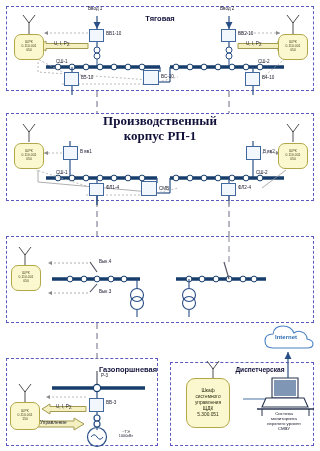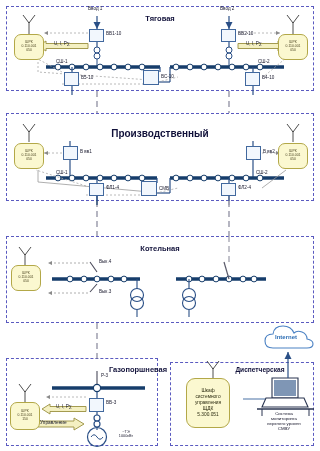--- a/index.html
+++ b/index.html
@@ -290,22 +290,23 @@
   <div class="box" style="left:143px;top:70px;width:16px;height:15px;"></div>
   <div class="lbl" style="left:161px;top:74px;font-size:4.6px;">ВС-10</div>
 
   <div class="rtu" style="left:14px;top:34px;width:30px;height:26px;font-size:3.4px;white-space:pre-line;">ШРК
 0.110.001
 050</div>
   <div class="rtu" style="left:278px;top:34px;width:30px;height:26px;font-size:3.4px;white-space:pre-line;">ШРК
 0.110.001
 050</div>
 
-  <div class="ttl" style="left:102px;top:128px;width:116px;font-size:10px;">
+  <div class="ttl" style="left:102px;top:113px;width:116px;font-size:13px;font-family:Liberation Serif, serif;">
     <div>Производственный</div>
+    <div>корпус РП-1</div>
   </div>
   <div class="box" style="left:63px;top:146px;width:15px;height:14px;"></div>
   <div class="lbl" style="left:80px;top:149px;font-size:4.6px;">В вв1</div>
   <div class="box" style="left:246px;top:146px;width:15px;height:14px;"></div>
   <div class="lbl" style="left:263px;top:149px;font-size:4.6px;">В вв2</div>
 
   <div class="lbl" style="left:56px;top:170px;font-size:4.6px;">СШ-1</div>
   <div class="lbl" style="left:256px;top:170px;font-size:4.6px;">СШ-2</div>
 
   <div class="box" style="left:89px;top:183px;width:15px;height:13px;"></div>
@@ -316,29 +317,28 @@
   <div class="lbl" style="left:159px;top:186px;font-size:4.6px;">СМВ</div>
 
   <div class="rtu" style="left:14px;top:143px;width:30px;height:26px;font-size:3.4px;white-space:pre-line;">ШРК
 0.110.001
 050</div>
   <div class="rtu" style="left:278px;top:143px;width:30px;height:26px;font-size:3.4px;white-space:pre-line;">ШРК
 0.110.001
 050</div>
 
   <div class="ttl" style="left:118px;top:245px;width:84px;font-size:7.5px;">
-    <div>Котельная</div>
   </div>
   <div class="lbl" style="left:99px;top:259px;font-size:4.6px;">Вык.4</div>
   <div class="lbl" style="left:99px;top:289px;font-size:4.6px;">Вык.3</div>
   <div class="rtu" style="left:11px;top:265px;width:30px;height:26px;font-size:3.4px;white-space:pre-line;">ШРК
 0.110.001
 050</div>
 
-  <div class="ttl" style="left:98px;top:366px;width:80px;font-size:7.5px;">
+  <div class="ttl" style="left:88px;top:366px;width:80px;font-size:7.5px;">
     <div>Газопоршневая</div>
   </div>
   <div class="lbl" style="left:101px;top:373px;font-size:4.6px;">Р-3</div>
   <div class="box" style="left:89px;top:398px;width:15px;height:14px;"></div>
   <div class="lbl" style="left:106px;top:400px;font-size:4.6px;">ВВ-3</div>
   <div class="lbl" style="left:56px;top:404px;font-size:4.6px;">U, I, P∑</div>
   <div class="lbl" style="left:40px;top:420px;font-size:4.8px;">Управление</div>
   <div class="lbl c" style="left:110px;top:430px;width:32px;font-size:3.8px;white-space:pre-line;">~ТЭ
 1000кВт</div>
   <div class="rtu" style="left:10px;top:402px;width:30px;height:28px;font-size:3.4px;white-space:pre-line;">ШРК

